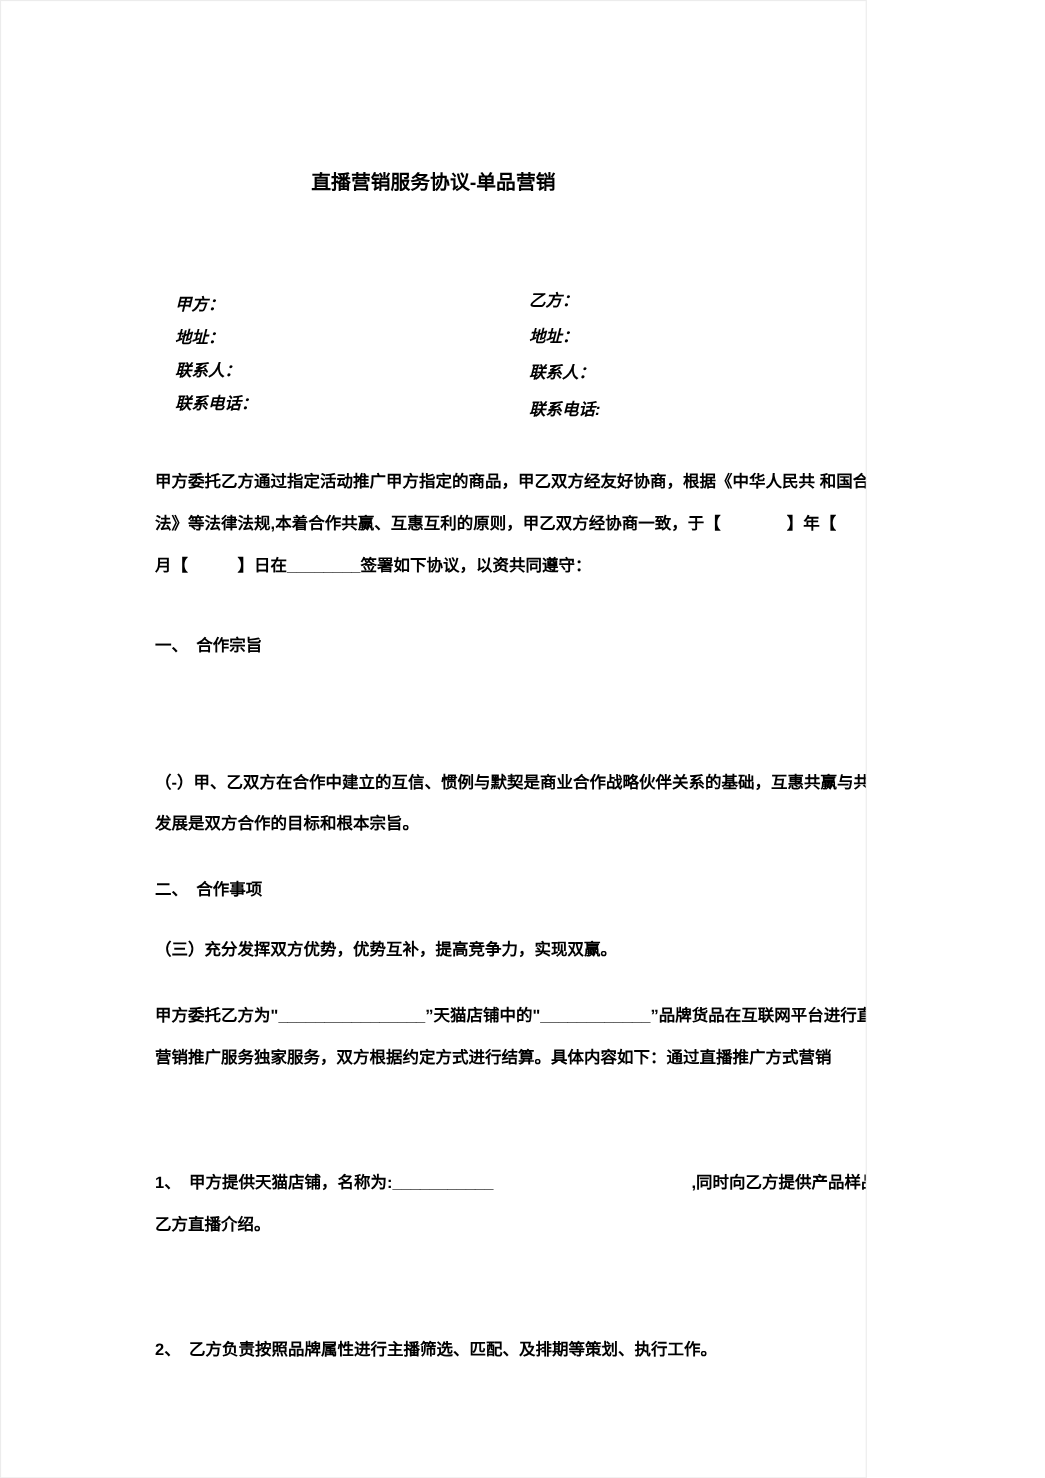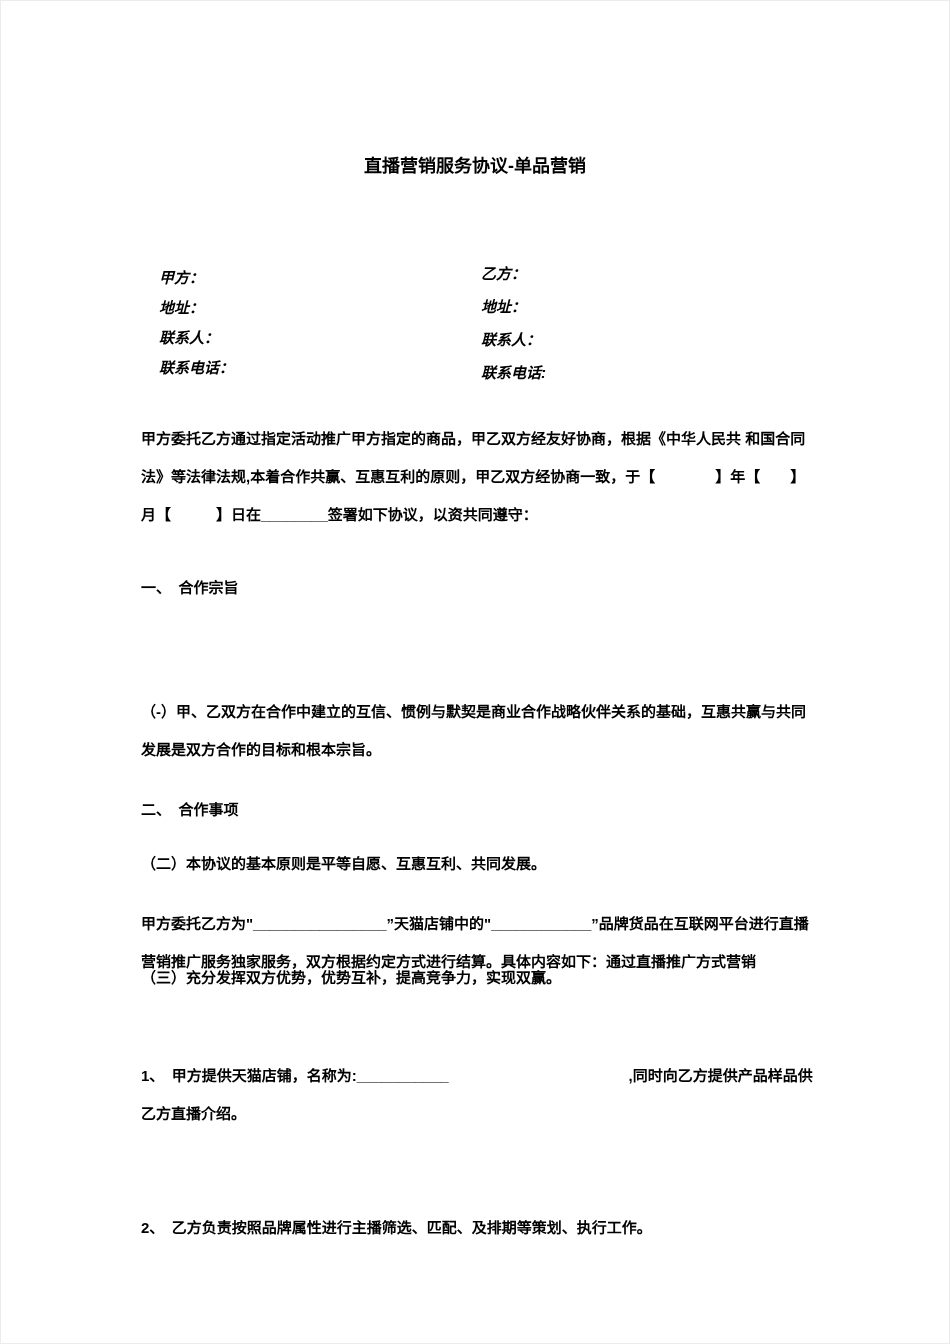--- a/index.html
+++ b/index.html
@@ -2,21 +2,21 @@
 <html lang="zh-CN"><head>
 <meta charset="utf-8">
 <style>
   html, body {
     margin: 0;
     padding: 0;
     background: #ffffff;
   }
   .page {
     position: relative;
-    width: 950px;
+    width: 788px;
     height: 1344px;
     background: #ffffff;
     color: #000000;
     font-family: "Liberation Sans", "DejaVu Sans", sans-serif;
     font-weight: 600;
     overflow: hidden;
     box-sizing: border-box;
     border: 1px solid #ececec;
   }
   .doc-title {
@@ -80,21 +80,20 @@
       <p>联系电话:</p>
     </div>
   </div>
 
   <p class="para s1-heading">一、　合作宗旨</p>
 
   <p class="para preamble">甲方委托乙方通过指定活动推广甲方指定的商品，甲乙双方经友好协商，根据《中华人民共 和国合同法》等法律法规,本着合作共赢、互惠互利的原则，甲乙双方经协商一致，于【　　　　】年【　　】月【　　　】日在________签署如下协议，以资共同遵守：</p>
 
   <div class="para s1-body">
     <p>（-）甲、乙双方在合作中建立的互信、惯例与默契是商业合作战略伙伴关系的基础，互惠共赢与共同发展是双方合作的目标和根本宗旨。</p>
-    <p>（二）本协议的基本原则是平等自愿、互惠互利、共同发展。</p>
     <p>（三）充分发挥双方优势，优势互补，提高竞争力，实现双赢。</p>
   </div>
 
   <p class="para s2-heading">二、　合作事项</p>
 
   <div class="para s2-body">
     <p>甲方委托乙方为"________________”天猫店铺中的"____________”品牌货品在互联网平台进行直播营销推广服务独家服务，双方根据约定方式进行结算。具体内容如下：通过直播推广方式营销</p>
     <p>1、　甲方提供天猫店铺，名称为:___________　　　　　　　　　　　　,同时向乙方提供产品样品供乙方直播介绍。</p>
     <p>2、　乙方负责按照品牌属性进行主播筛选、匹配、及排期等策划、执行工作。</p>
     

